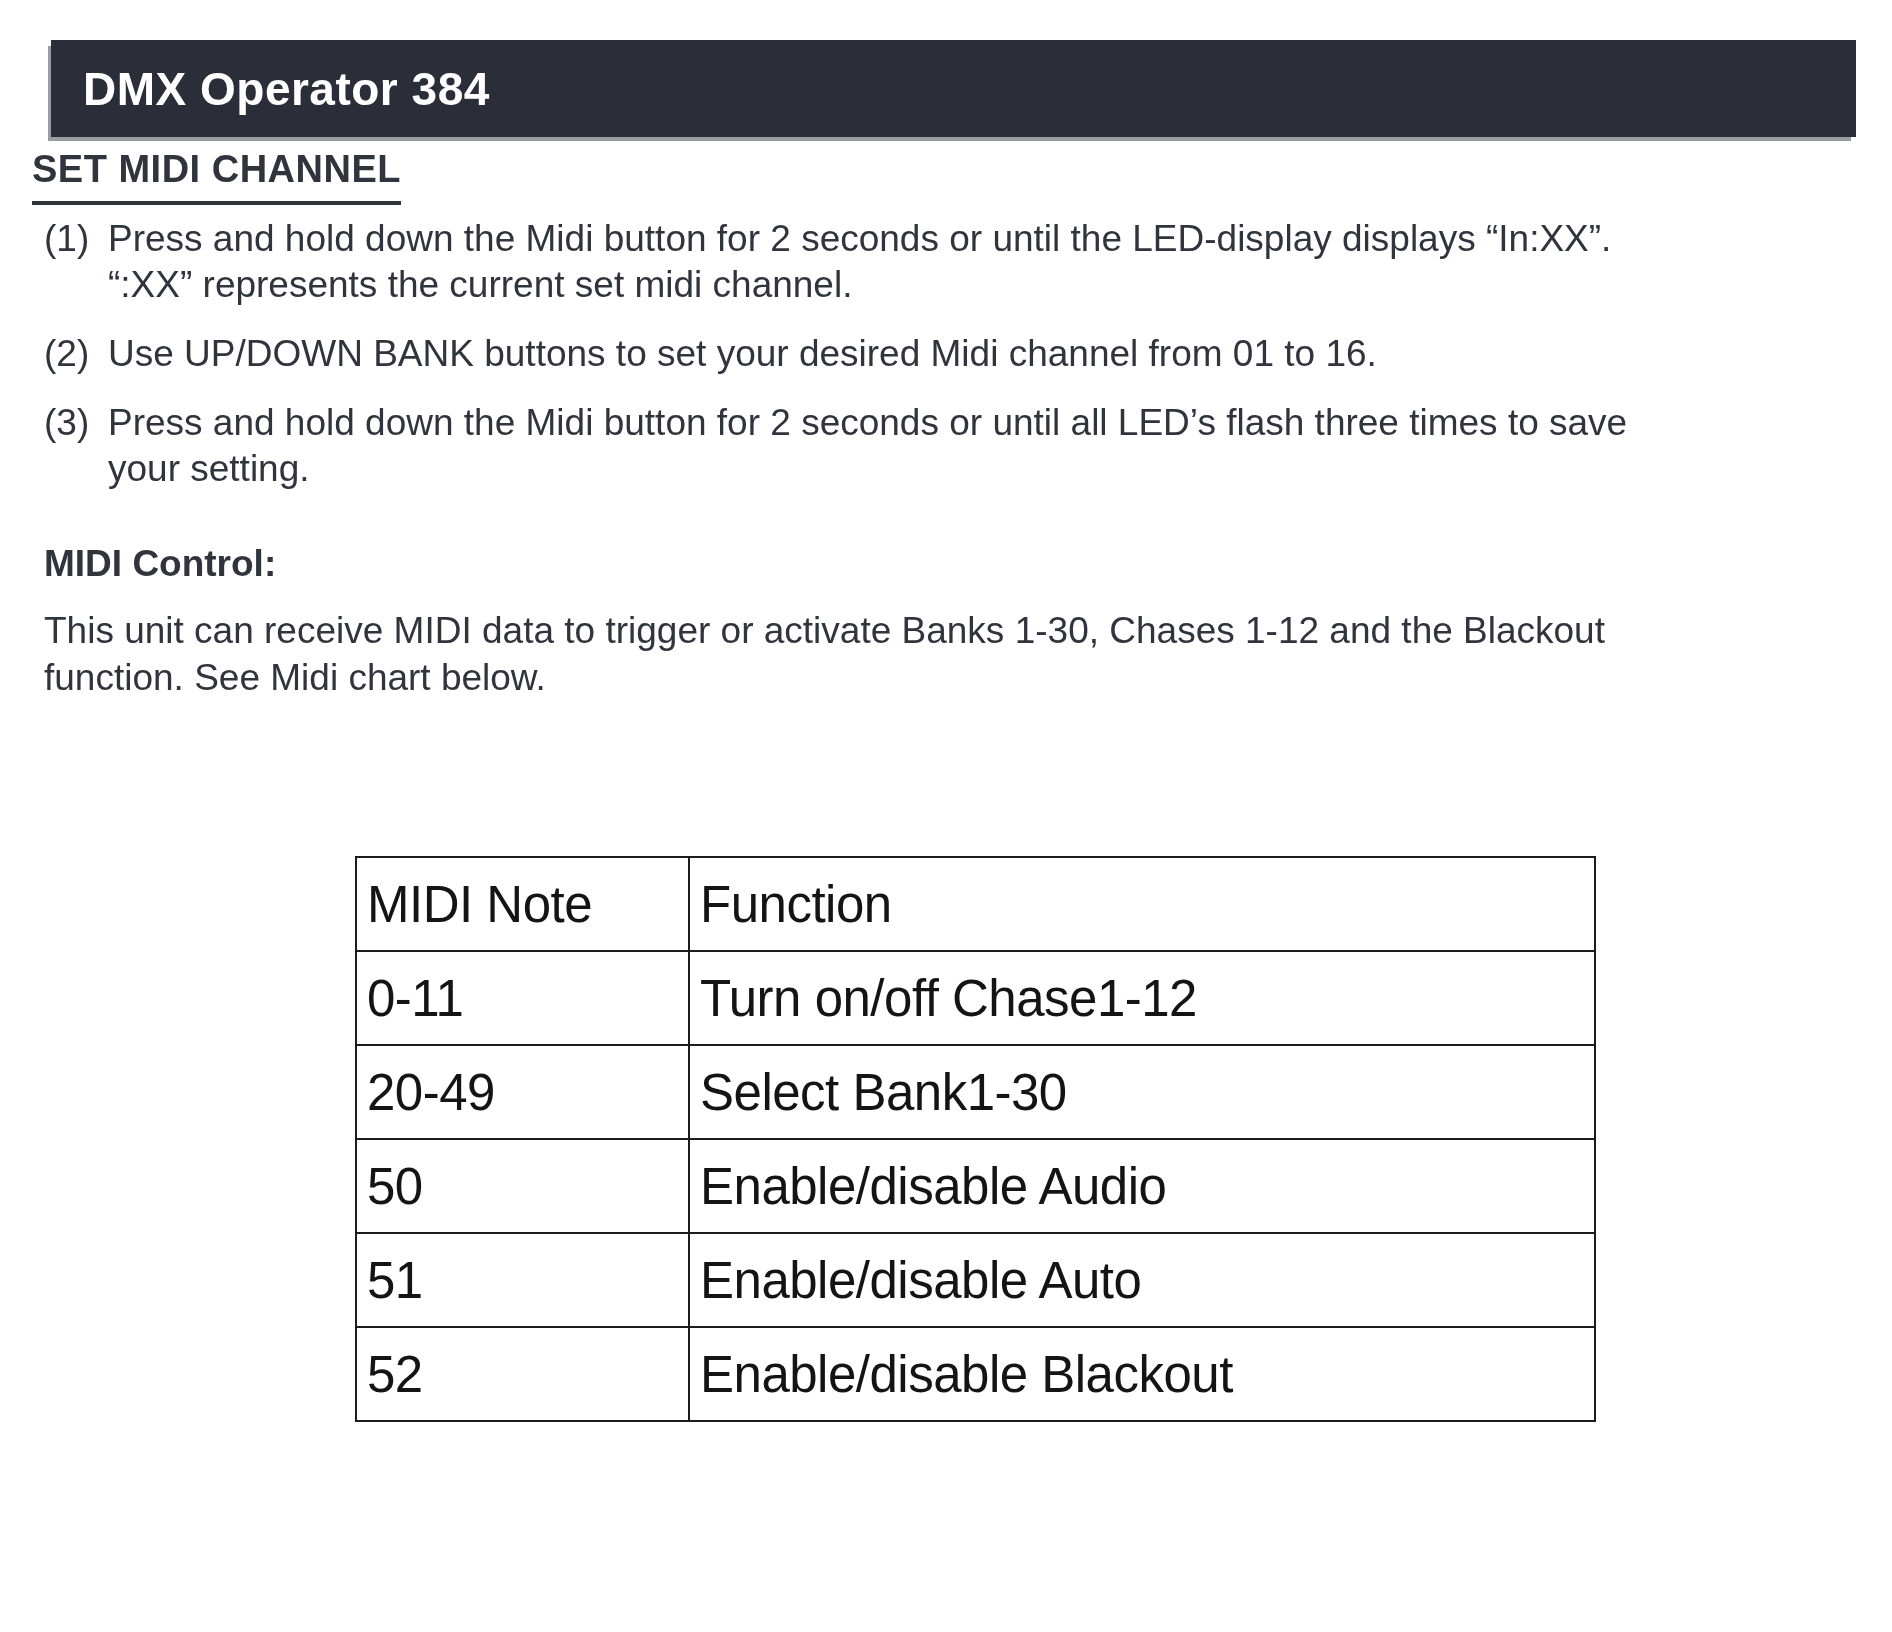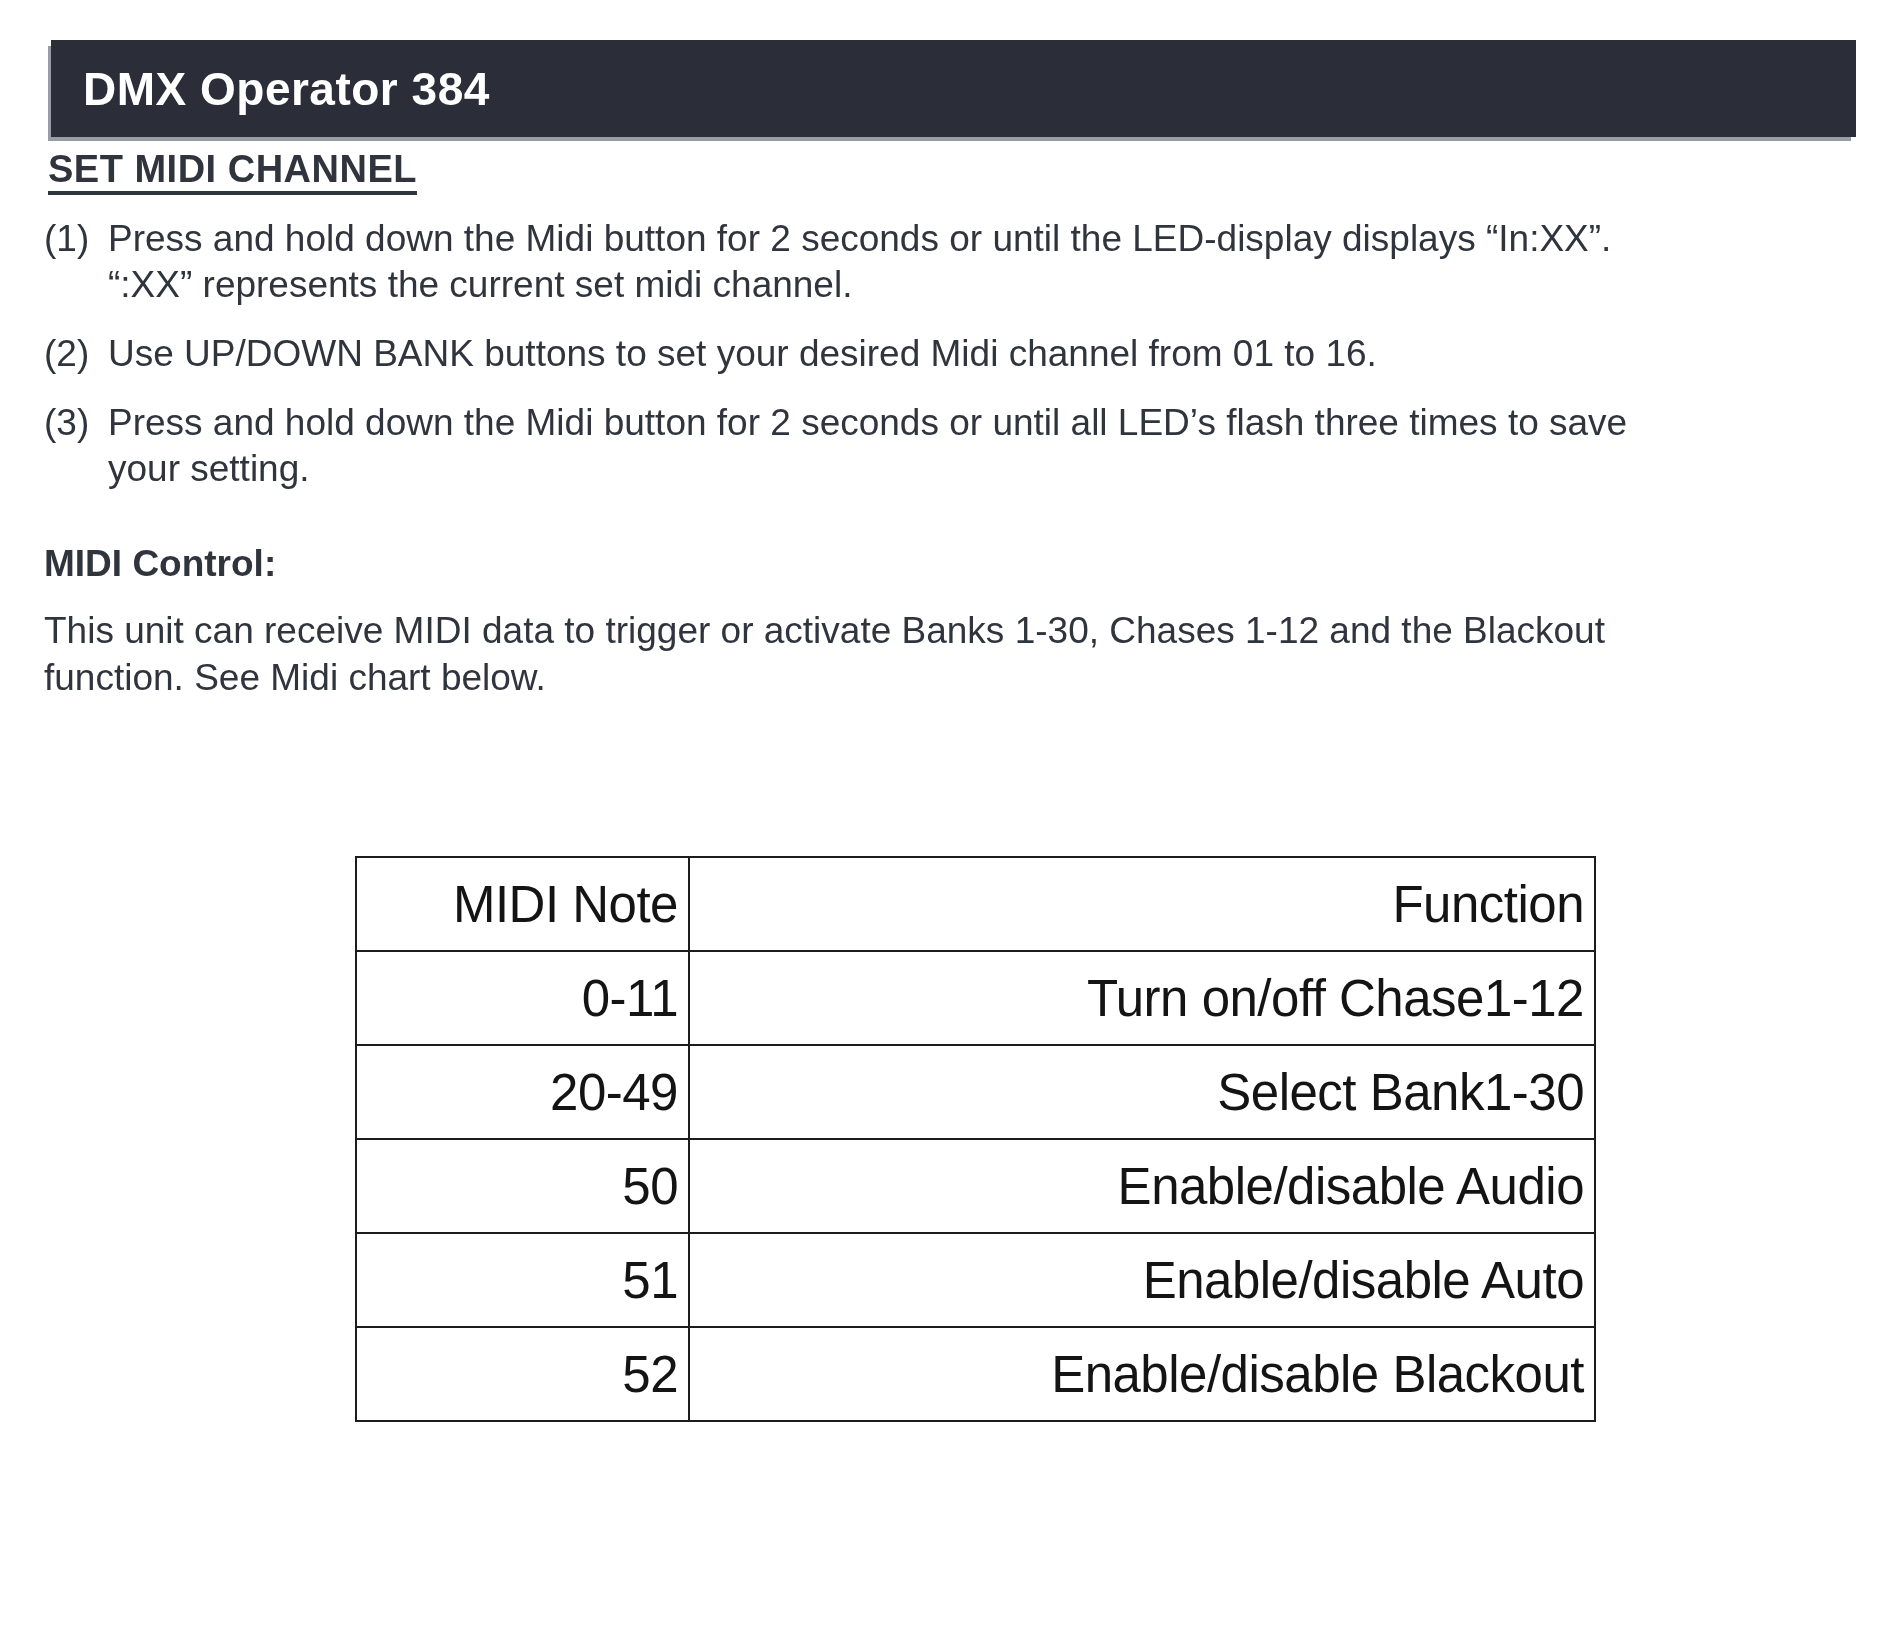--- a/index.html
+++ b/index.html
@@ -29,25 +29,25 @@
     display:flex;align-items:center;justify-content:space-between;
     padding:0 36px 0 32px;
     box-shadow:-4px 5px 0 -1px var(--bar-shadow);
   }
   .titlebar .t{
     font-size:46px;font-weight:bold;letter-spacing:0.5px;white-space:nowrap;
   }
 
   
   .section-heading{
-    position:absolute;left:48px;top:148px;
+    position:absolute;left:32px;top:148px;
     font-size:38px;font-weight:bold;
     color:var(--body-text);
     border-bottom:4px solid var(--body-text);
-    padding-bottom:0;
+    padding-bottom:10px;
     display:inline-block;
     letter-spacing:0.5px;
     white-space:nowrap;
   }
 
   
   .instructions{
     position:absolute;left:44px;top:216px;width:1810px;
     font-size:37px;line-height:46px;
   }
@@ -66,21 +66,21 @@
   
   .midi-table{
     position:absolute;left:355px;top:856px;
     border-collapse:collapse;
     color:var(--table-text);
     font-size:51px;
     letter-spacing:-0.5px;
   }
   .midi-table th,.midi-table td{
     border:2px solid var(--table-border);
-    text-align:right;vertical-align:middle;
+    text-align:left;vertical-align:middle;
     height:94px;
     font-weight:normal;
     padding:0 10px;
   }
   .midi-table .col-note{width:333px;}
   .midi-table .col-func{width:906px;margin-top:44px;}
 </style>
 </head>
 <body>
 

